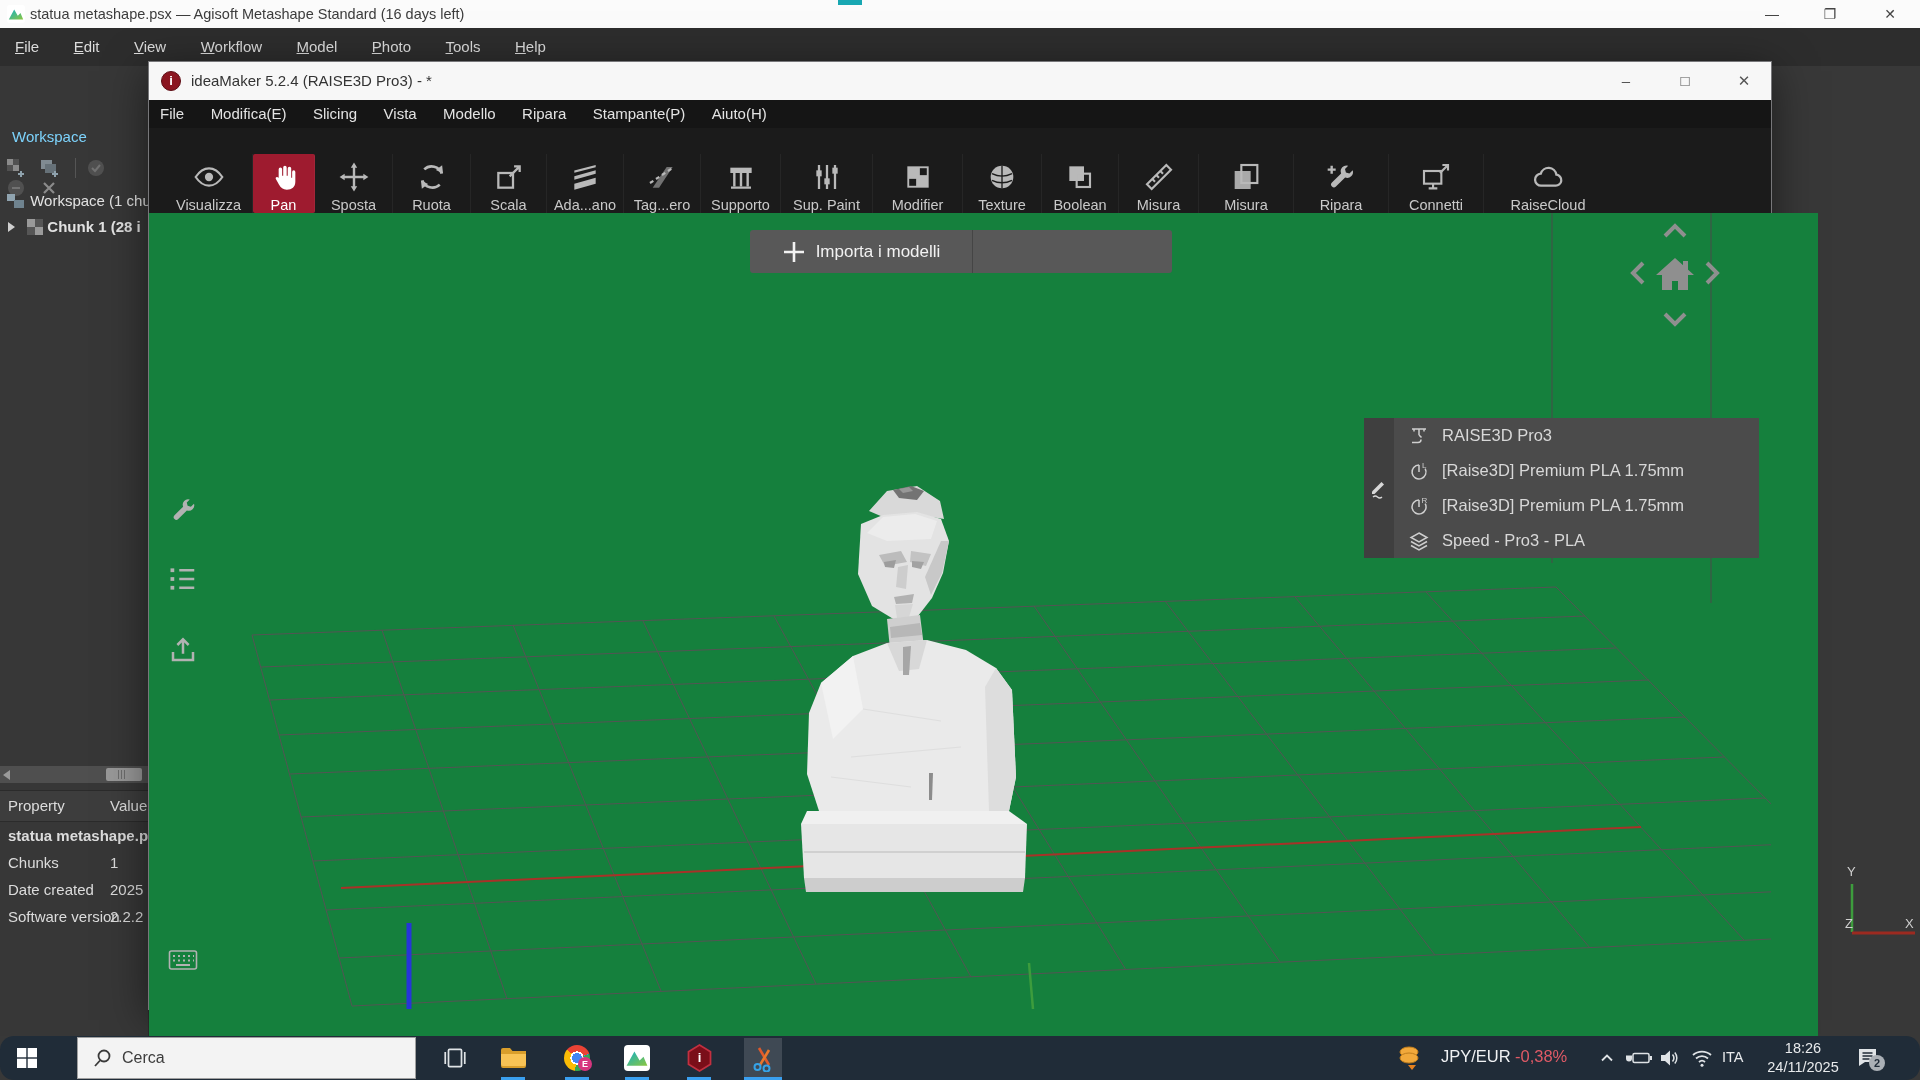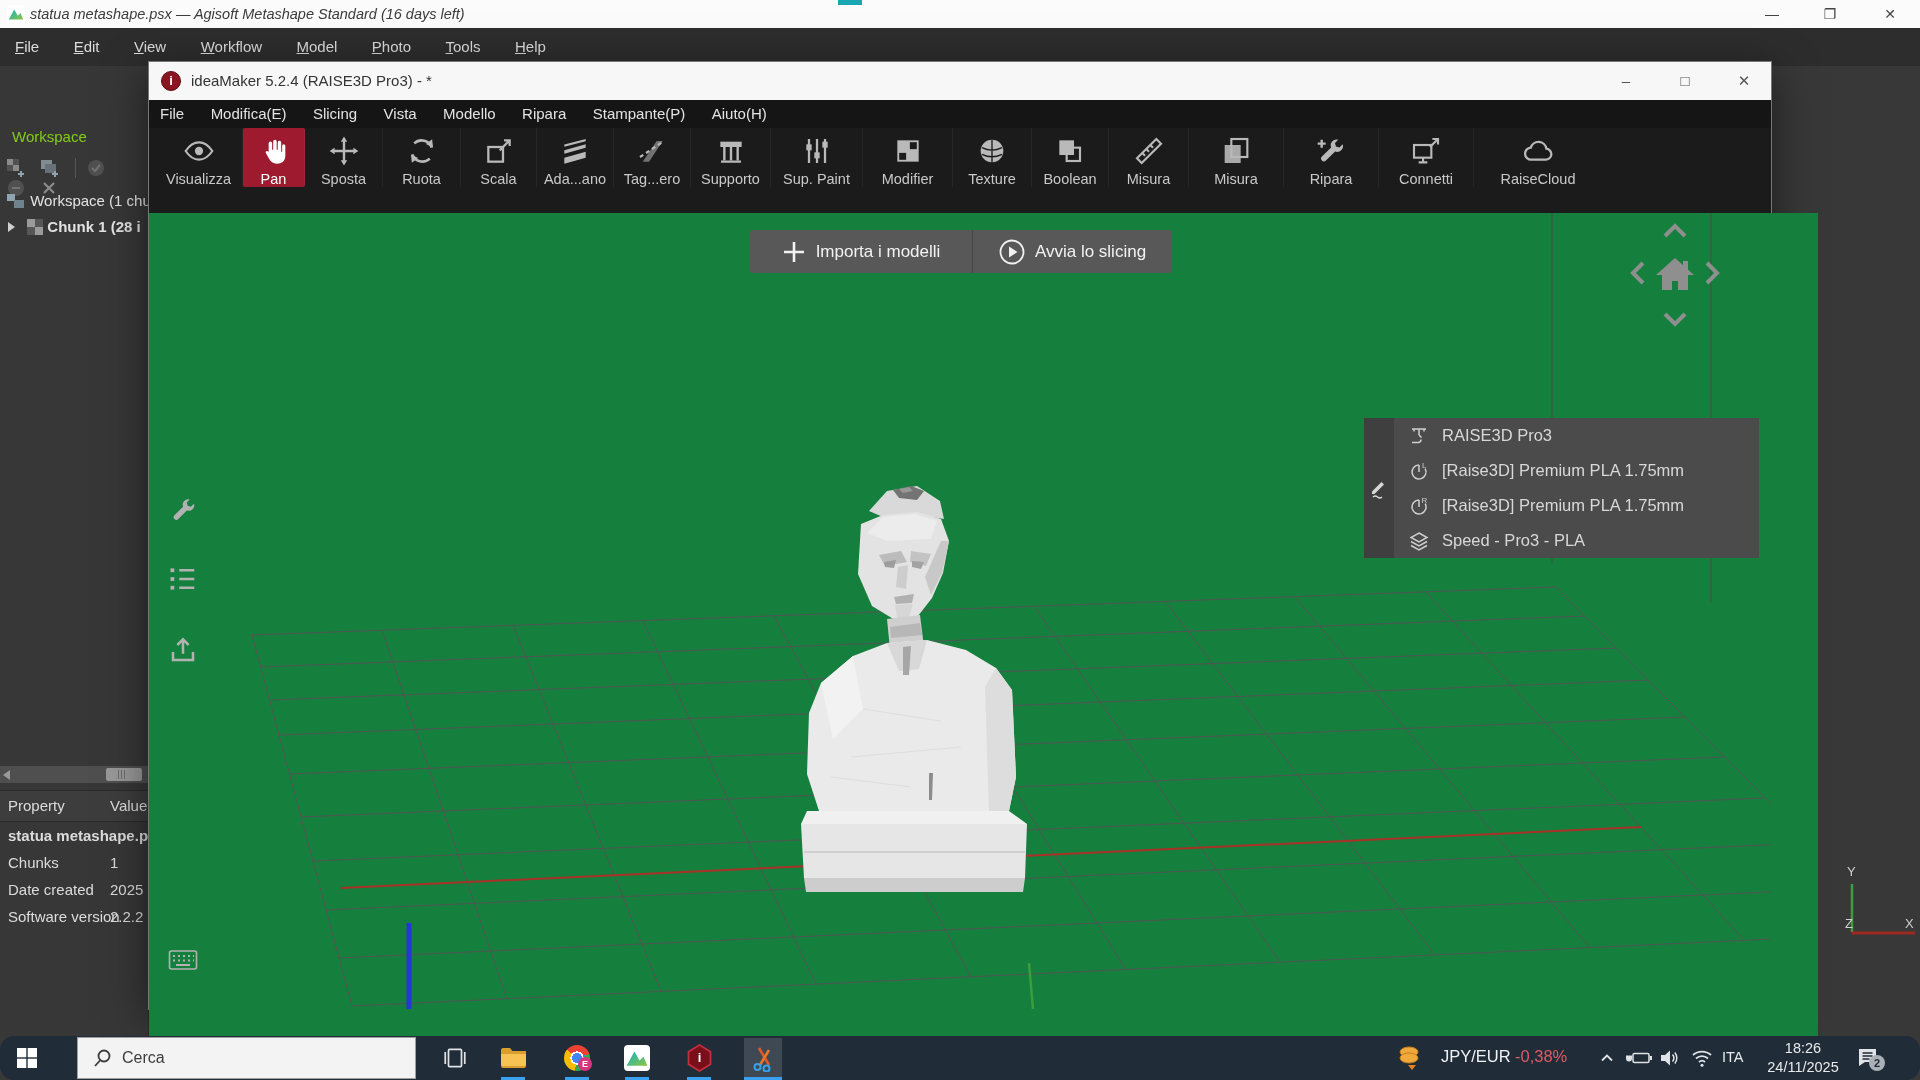--- a/index.html
+++ b/index.html
@@ -3,28 +3,28 @@
 <meta charset="utf-8">
 <style>
   html,body{margin:0;padding:0;background:#222;}
   #screen{position:relative;width:1920px;height:1080px;overflow:hidden;
     font-family:"Liberation Sans", sans-serif;background:#383838;-webkit-font-smoothing:antialiased;}
   .ab{position:absolute;}
   .nowrap{white-space:nowrap;overflow:hidden;}
 
   
   .ms-titlebar{left:0;top:0;width:1920px;height:28px;background:#fbfbfb;border-bottom:1px solid #d9d9d9;color:#3c3c3c;font-size:14.5px;line-height:28px;}
-  .ms-title-text{left:30px;top:0;font-style:italic;}
+  .ms-title-text{left:30px;top:0;}
   .ms-winbtn{top:0;width:44px;height:28px;text-align:center;color:#444;font-size:14px;line-height:28px;}
   .ms-menubar{left:0;top:28px;width:1920px;height:38px;background:#2d2d2d;}
   .ms-menu-item{display:inline-block;padding:0 15px;color:#dcdcdc;font-size:15px;line-height:38px;}
   .ms-menu-item::first-letter{text-decoration:underline;}
   .ms-body{left:0;top:66px;width:1920px;height:970px;background:#383838;}
   .ms-sidebar{left:0;top:0;width:148px;height:970px;background:#373737;border-right:1px solid #2c2c2c;overflow:hidden;}
-  .ms-panel-title{left:12px;top:62px;color:#84cc16;font-size:15px;}
+  .ms-panel-title{left:12px;top:62px;color:#7dd3fc;font-size:15px;}
   .ws-iconrow{left:6px;top:92px;height:22px;}
   .ws-ico{display:inline-block;vertical-align:top;margin-right:10px;opacity:.85;}
   .ws-sep{display:inline-block;width:1px;height:20px;background:#555;margin:0 6px 0 0;vertical-align:top;}
   .tree-row{left:0;color:#e2e2e2;font-size:15px;height:22px;line-height:22px;width:148px;}
   .tri-right{width:0;height:0;border-left:7px solid #cfcfcf;border-top:5px solid transparent;border-bottom:5px solid transparent;display:inline-block;}
   .ms-hscroll{left:0;top:700px;width:148px;height:17px;background:#4f4f4f;}
   .ms-hthumb{left:106px;top:2px;width:36px;height:13px;background:#989898;border-radius:2px;}
   .grip{display:inline-block;width:1px;height:9px;background:#6d6d6d;margin:2px 1px 0 1px;vertical-align:top;}
   .ms-harrow{left:3px;top:4px;width:0;height:0;border-right:7px solid #9a9a9a;border-top:5px solid transparent;border-bottom:5px solid transparent;}
   .prop-table{left:0;top:724px;width:148px;color:#dcdcdc;font-size:15px;}
@@ -37,21 +37,21 @@
   .gizmo text{fill:#cfcfcf;font-size:13px;font-family:"Liberation Sans",sans-serif;}
 
   
   .im-window{left:148px;top:61px;width:1624px;height:949px;background:#1b1b1b;border:1px solid #77777a;box-shadow:0 10px 40px rgba(0,0,0,.5);box-sizing:border-box;}
   .im-titlebar{left:0;top:0;width:100%;height:38px;background:#f7f7f7;color:#333;font-size:15px;line-height:38px;border-bottom:1px solid #e3e3e3;}
   .im-logo{left:12px;top:9px;width:20px;height:20px;border-radius:50%;background:#8b1520;border:1.5px solid #5e0d15;box-sizing:border-box;color:#fff;font-size:13px;font-weight:bold;text-align:center;line-height:17px;}
   .im-title-text{left:42px;top:0;}
   .im-winbtn{top:0;width:46px;height:38px;text-align:center;color:#555;font-size:15px;line-height:38px;}
   .im-menubar{left:0;top:38px;width:100%;height:28px;background:#151515;}
   .im-menu-item{display:inline-block;padding:0 11px;color:#e3e3e3;font-size:15px;line-height:28px;}
-  .im-toolbar{left:0;top:66px;width:100%;height:85px;background:#1b1b1b;display:flex;align-items:flex-start;padding-left:6px;box-sizing:border-box;}
+  .im-toolbar{left:0;top:66px;width:100%;height:85px;background:#1b1b1b;display:flex;align-items:flex-end;padding-left:16px;box-sizing:border-box;}
   .im-tb-item{display:flex;flex-direction:column;align-items:center;padding-top:7px;box-sizing:border-box;border-right:1px solid rgba(255,255,255,0.05);color:#b9b9b9;}
   .im-tb-item svg{display:block;}
   .im-tb-label{font-size:14.5px;color:#c9c9c9;margin-top:4px;white-space:nowrap;}
   .im-tb-item.active{background:#9e1b2f;border-radius:2px;color:#ffffff;}
   .im-tb-item.active .im-tb-label{color:#fff;}
 
   
   .im-viewport{left:0;top:151px;width:1622px;height:896px;background:#15803d;overflow:hidden;padding-left:47px;}
   .action-bar{left:601px;top:17px;width:422px;height:43px;background:#585858;border-radius:3px;display:flex;color:#f2f2f2;font-size:17px;}
   .action-half{display:flex;align-items:center;justify-content:center;gap:10px;}
@@ -434,27 +434,20 @@
       </svg>
 
       <div class="ab action-bar">
         <div class="action-half" style="width:222px;">
           <svg width="24" height="24" viewBox="0 0 24 24">
             <path d="M12 2v20M2 12h20" stroke="#f2f2f2" stroke-width="2.6"></path>
           </svg>
           <span>Importa i modelli</span>
         </div>
         <div class="action-div"></div>
-        <div class="action-half" style="flex:1;">
-          <svg width="26" height="26" viewBox="0 0 26 26">
-            <circle cx="13" cy="13" r="11.5" fill="none" stroke="#f2f2f2" stroke-width="1.8"></circle>
-            <path d="M10 7.5 18.5 13 10 18.5Z" fill="#f2f2f2"></path>
-          </svg>
-          <span>Avvia lo slicing</span>
-        </div>
       </div>
 
       <div class="ab nav-widget">
         <svg class="chev" style="left:33px;top:0;" viewBox="0 0 26 16">
             <path d="M3 13 13 3l10 10" stroke="#8f8f8f" stroke-width="4" fill="none"></path>
           </svg>
         <svg class="chev" style="left:-4px;top:42px;transform:rotate(-90deg);" viewBox="0 0 26 16">
             <path d="M3 13 13 3l10 10" stroke="#8f8f8f" stroke-width="4" fill="none"></path>
           </svg>
         <svg class="chev" style="left:70px;top:42px;transform:rotate(90deg);" viewBox="0 0 26 16">

